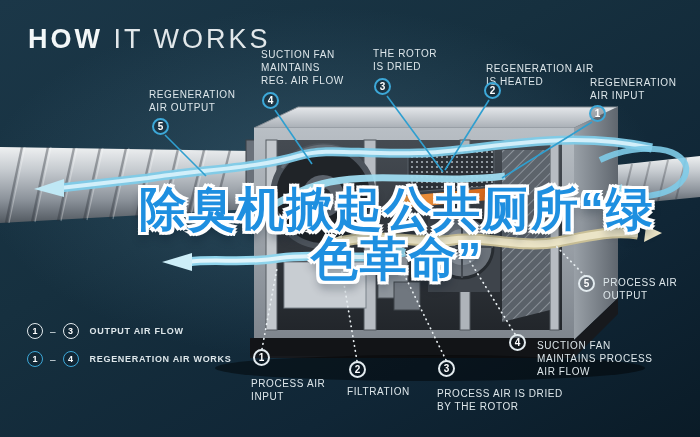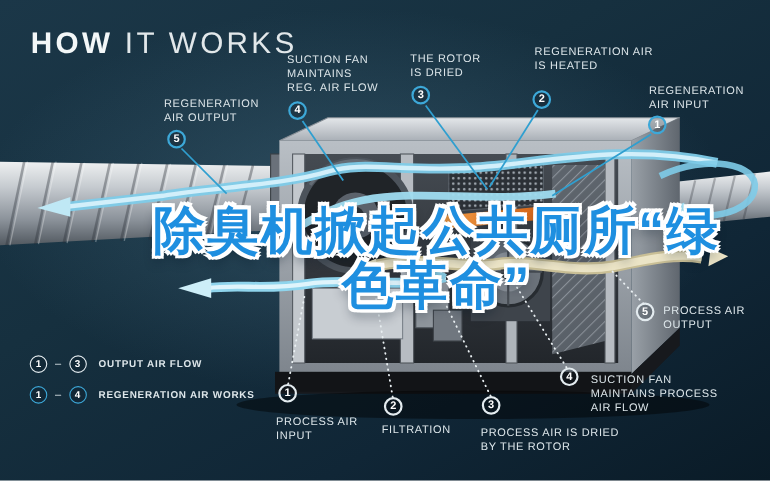--- a/index.html
+++ b/index.html
@@ -204,21 +204,21 @@
 
 <div class="abs callout" style="left:261px;top:49px;">SUCTION FAN
 MAINTAINS
 REG. AIR FLOW</div>
 <div class="abs num" style="left:262px;top:92px;">4</div>
 
 <div class="abs callout" style="left:373px;top:48px;">THE ROTOR
 IS DRIED</div>
 <div class="abs num" style="left:374px;top:78px;">3</div>
 
-<div class="abs callout" style="left:486px;top:42px;">REGENERATION AIR
+<div class="abs callout" style="left:486px;top:63px;">REGENERATION AIR
 IS HEATED</div>
 <div class="abs num" style="left:484px;top:82px;">2</div>
 
 <div class="abs callout" style="left:590px;top:77px;">REGENERATION
 AIR INPUT</div>
 <div class="abs num" style="left:589px;top:105px;">1</div>
 
 <div class="abs num white" style="left:253px;top:349px;">1</div>
 <div class="abs callout" style="left:251px;top:378px;">PROCESS AIR
 INPUT</div>

